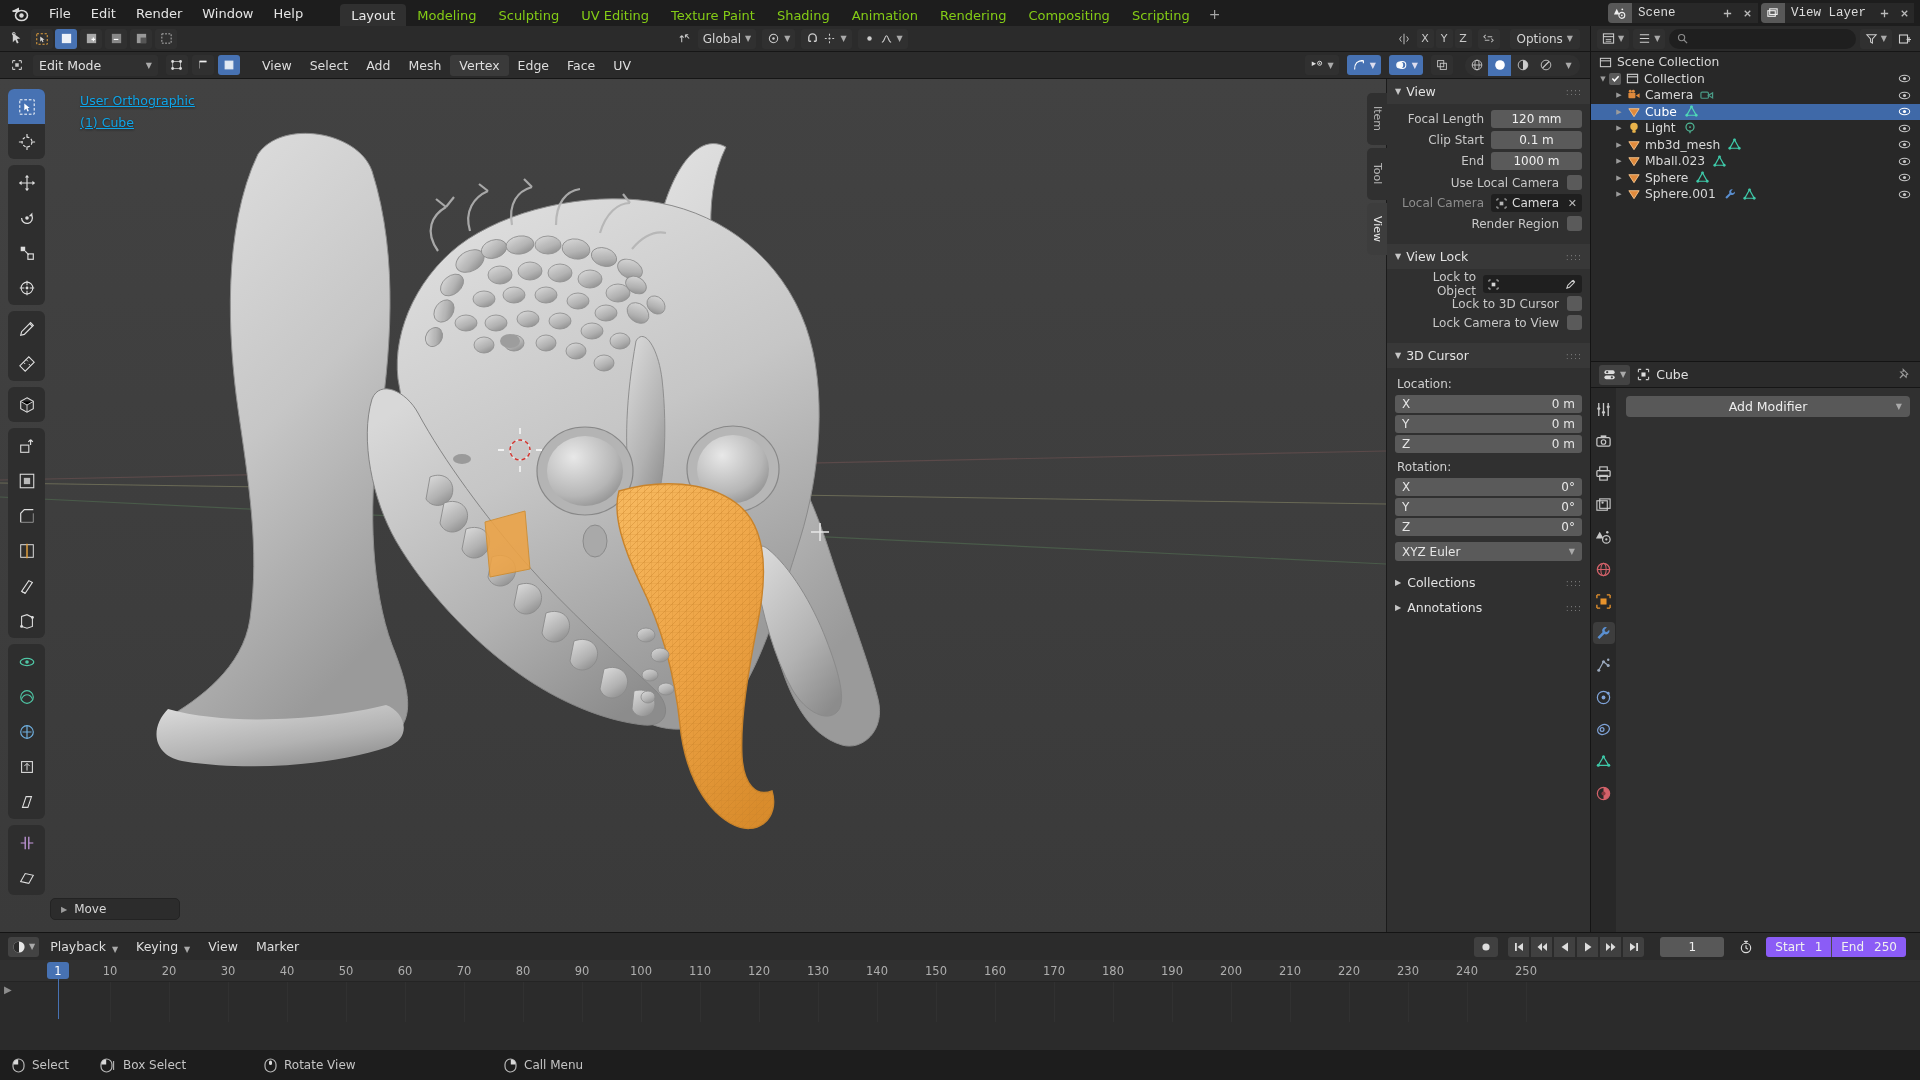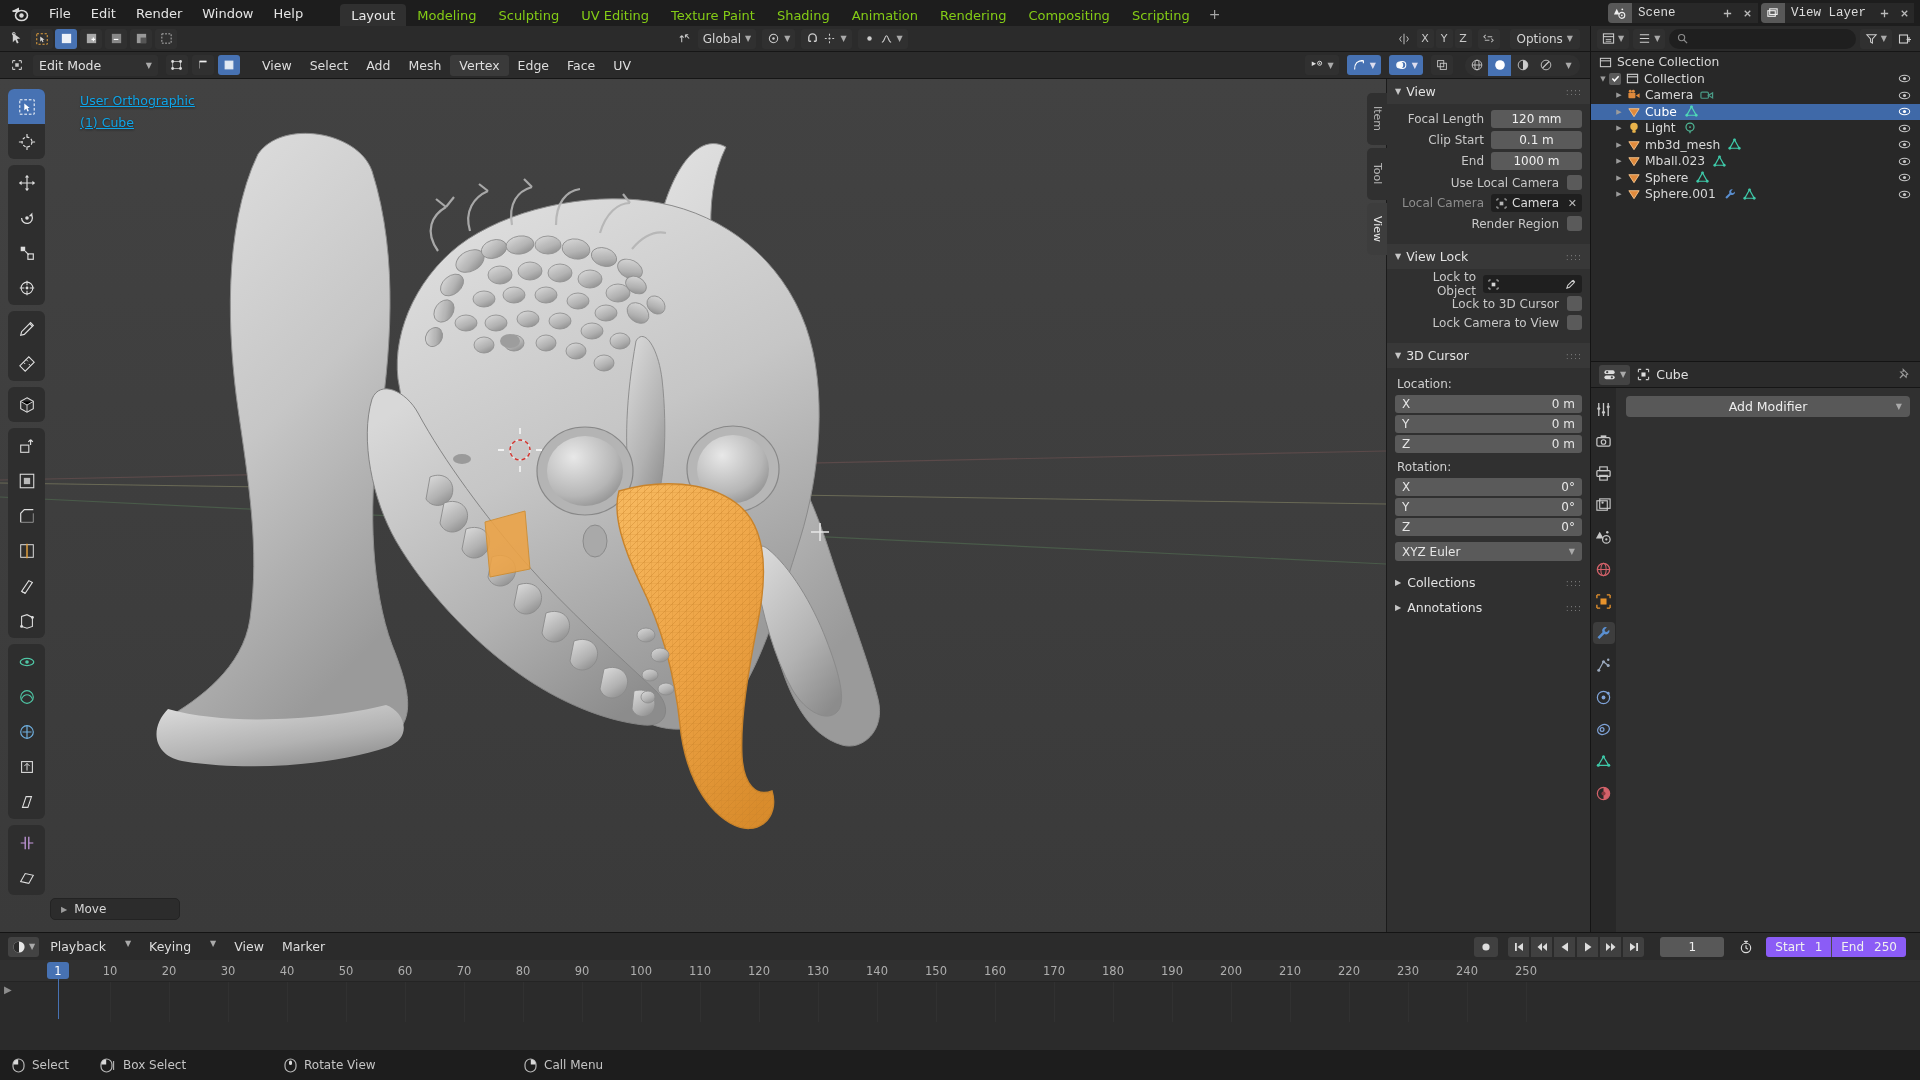--- a/index.html
+++ b/index.html
@@ -207,21 +207,21 @@
   .add-mod .caret { position: absolute; right: 8px; }
 
   
   .timeline {
     position: absolute; left: 0; top: 932px; width: 1920px; height: 118px;
     background: #2b2b2b; border-top: 1px solid #141414;
   }
   .tl-header { height: 27px; display: flex; align-items: center; gap: 4px; padding: 0 8px; background: #2b2b2b; }
   .tl-edicon { display: flex; align-items: center; gap: 3px; background: #434343; border-radius: 3px; height: 20px; padding: 0 4px; }
   .tl-menu { padding: 3px 7px; font-size: 12.5px; color: #dedede; border-radius: 3px; }
-  .tl-dd { display: flex; align-items: flex-start; gap: 19px; padding: 3px 7px; font-size: 12.5px; color: #dedede; }
+  .tl-dd { display: flex; align-items: flex-end; gap: 6px; padding: 3px 7px; font-size: 12.5px; color: #dedede; }
   .tl-transport { display: flex; align-items: center; gap: 2px; }
   .tl-tbtn { width: 21px; height: 20px; background: #404040; display: flex; align-items: center; justify-content: center; color: #ddd; }
   .tl-tbtn:first-child { border-radius: 3px 0 0 3px; }
   .tl-tbtn:last-child { border-radius: 0 3px 3px 0; }
   .tl-rec { width: 24px; height: 20px; background: #404040; border-radius: 3px; display:flex;align-items:center;justify-content:center; margin-right: 6px;}
   .tl-frame { width: 64px; height: 20px; background: #585858; border-radius: 3px; display: flex; align-items: center; justify-content: center; font-size: 12px; color: #f0f0f0; }
   .tl-se { display: flex; background: #8b5cf6; border-radius: 3px; height: 20px; overflow: hidden; }
   .tl-se div { display: flex; align-items: center; gap: 10px; padding: 0 9px; font-size: 12px; color: #f0f0f0; }
   .tl-se div + div { border-left: 1px solid #4a4a4a; }
   .tl-ruler { position: relative; height: 22px; background: #303030; border-bottom: 1px solid #242424; }
@@ -1550,21 +1550,21 @@
   <div class="statusbar">
     <div class="sb-item" style="width:88px">
       <span>
         <svg width="13" height="15" viewBox="0 0 13 15">
             <rect x="1" y="1" width="11" height="13" rx="5.5" fill="none" stroke="#b6b6b6" stroke-width="1.2"></rect>
             <path d="M1.3 6.6h4.9V1.3A5.4 5.4 0 001.3 6.6z" fill="#dadada"></path>
           </svg>
       </span>
       <span>Select</span>
     </div>
-    <div class="sb-item" style="width:184px">
+    <div class="sb-item" style="width:164px">
       <span>
         <svg width="16" height="15" viewBox="0 0 16 15">
             <rect x="1" y="1" width="11" height="13" rx="5.5" fill="none" stroke="#b6b6b6" stroke-width="1.2"></rect>
             <path d="M1.3 6.6h4.9V1.3A5.4 5.4 0 001.3 6.6z" fill="#dadada"></path>
             <path d="M13.6 3v9" stroke="#b6b6b6" stroke-width="1.1"></path>
           </svg>
       </span>
       <span>Box Select</span>
     </div>
     <div class="sb-item" style="width:240px">

